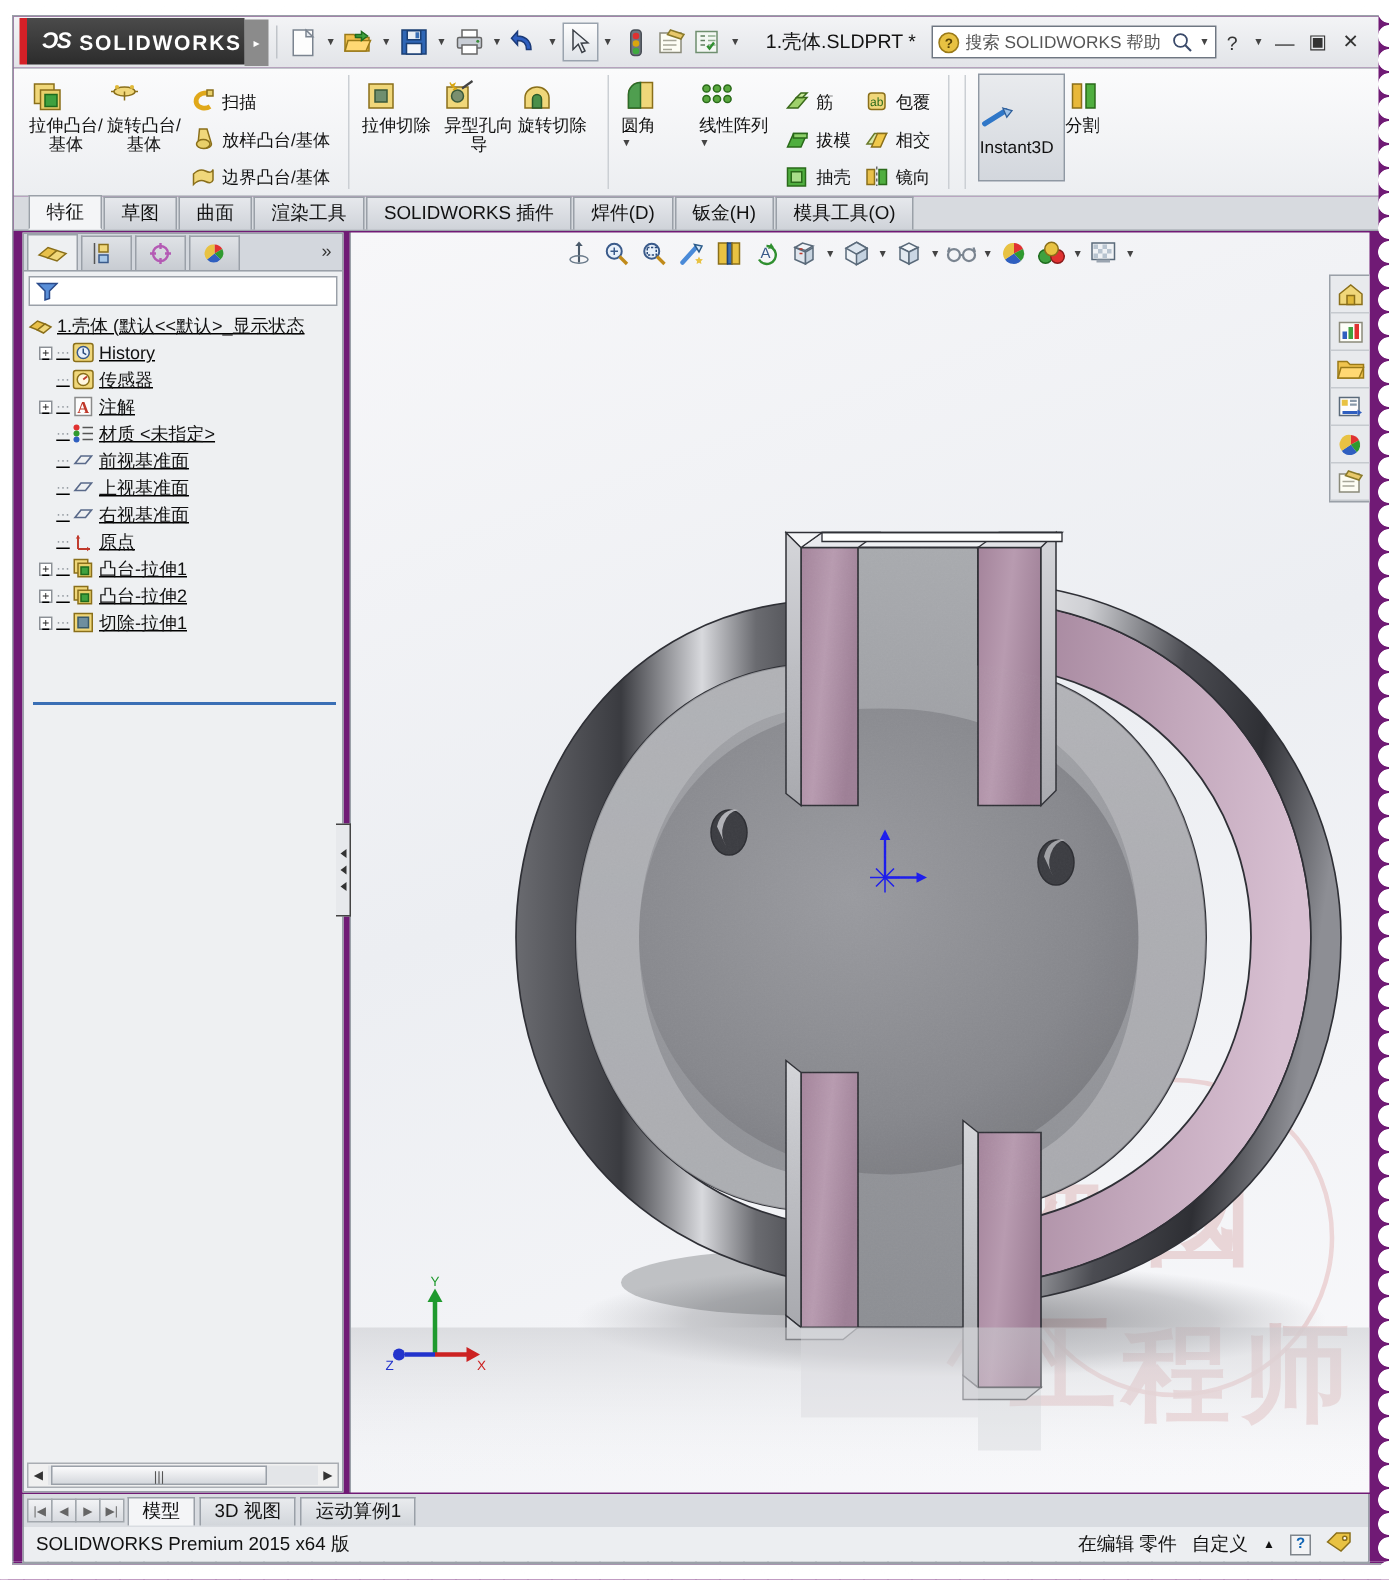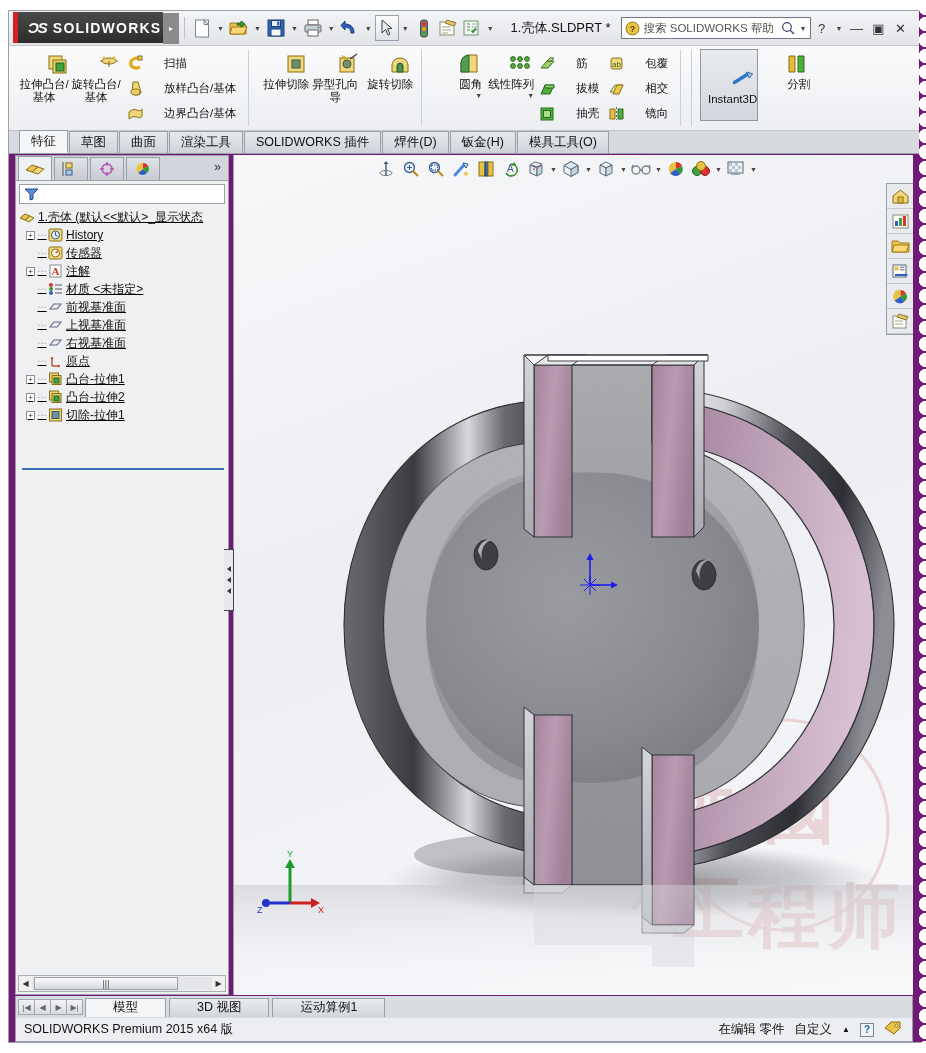--- a/index.html
+++ b/index.html
@@ -80,32 +80,32 @@
   
   #ribbon {
     position:absolute; left:0; top:35px; width:910px; height:85px;
     background:linear-gradient(#fbfbfc,#eceef1);
     border-bottom:1px solid #c3c7cc;
     display:flex; align-items:stretch; padding-left:6px;
   }
   .rgroup { display:flex; align-items:flex-start; padding:3px 3px 0 3px; }
   .rsep { width:1px; background:#cbcfd4; margin:4px 5px; }
   .rbig {
-    width:52px; display:flex; flex-direction:column; align-items:flex-end;
+    width:52px; display:flex; flex-direction:column; align-items:flex-start;
     padding-top:2px; cursor:default;
   }
   .rbig .ic { width:26px; height:26px; display:flex; align-items:center; justify-content:center; }
   .rbig .lb {
     font-size:11.5px; color:#111; text-align:center; line-height:1.15; margin-top:1px;
     word-break:break-all;
   }
   .rbig .dn { font-size:7px; color:#444; margin-top:1px; }
   .rsmall-col { display:flex; flex-direction:column; justify-content:flex-start; padding-top:2px;}
   .rsmall {
-    display:flex; align-items:center; gap:20px; height:25px; padding:0 4px;
+    display:flex; align-items:flex-end; gap:4px; height:25px; padding:0 4px;
     font-size:11.5px; color:#111; cursor:default; white-space:nowrap;
   }
   .rsmall .ic { width:18px; height:18px; display:flex; align-items:center; justify-content:center;}
   .rbig.boxed {
     border:1px solid #8f98a3; background:linear-gradient(#e9ebee,#d3d7dd);
     width:58px; height:72px; justify-content:center;
   }
 
   
   #cmdtabs {
@@ -207,21 +207,21 @@
 
   
   #tabbar {
     position:absolute; left:6px; top:985px; width:898px; height:22px;
     background:#d9dce1; display:flex; align-items:center; padding-left:2px;
     border-left:1px solid #9aa0a8; border-right:1px solid #9aa0a8;
   }
   .navb { width:17px; height:16px; border:1px solid #a2a7ad; background:linear-gradient(#f2f3f5,#d8dbe0);
           display:flex; align-items:center; justify-content:center; font-size:8px; color:#666; margin-right:-1px;}
   .btab {
-    height:19px; padding:0 27px; margin-left:3px; font-size:12.5px; color:#111;
+    height:19px; padding:0 9px; margin-left:3px; font-size:12.5px; color:#111;
     display:flex; align-items:center;
     background:linear-gradient(#e9ebee,#d2d6db); border:1px solid #9aa0a8; border-bottom:none;
   }
   .btab.active { background:#f4f5f7; }
   #statusbar {
     position:absolute; left:6px; top:1007px; width:898px; height:24px;
     background:#eceef1; border:1px solid #9aa0a8; border-top:none;
     display:flex; align-items:center; font-size:12.5px; color:#111;
   }
   #statusbar .sleft { padding-left:8px; }

